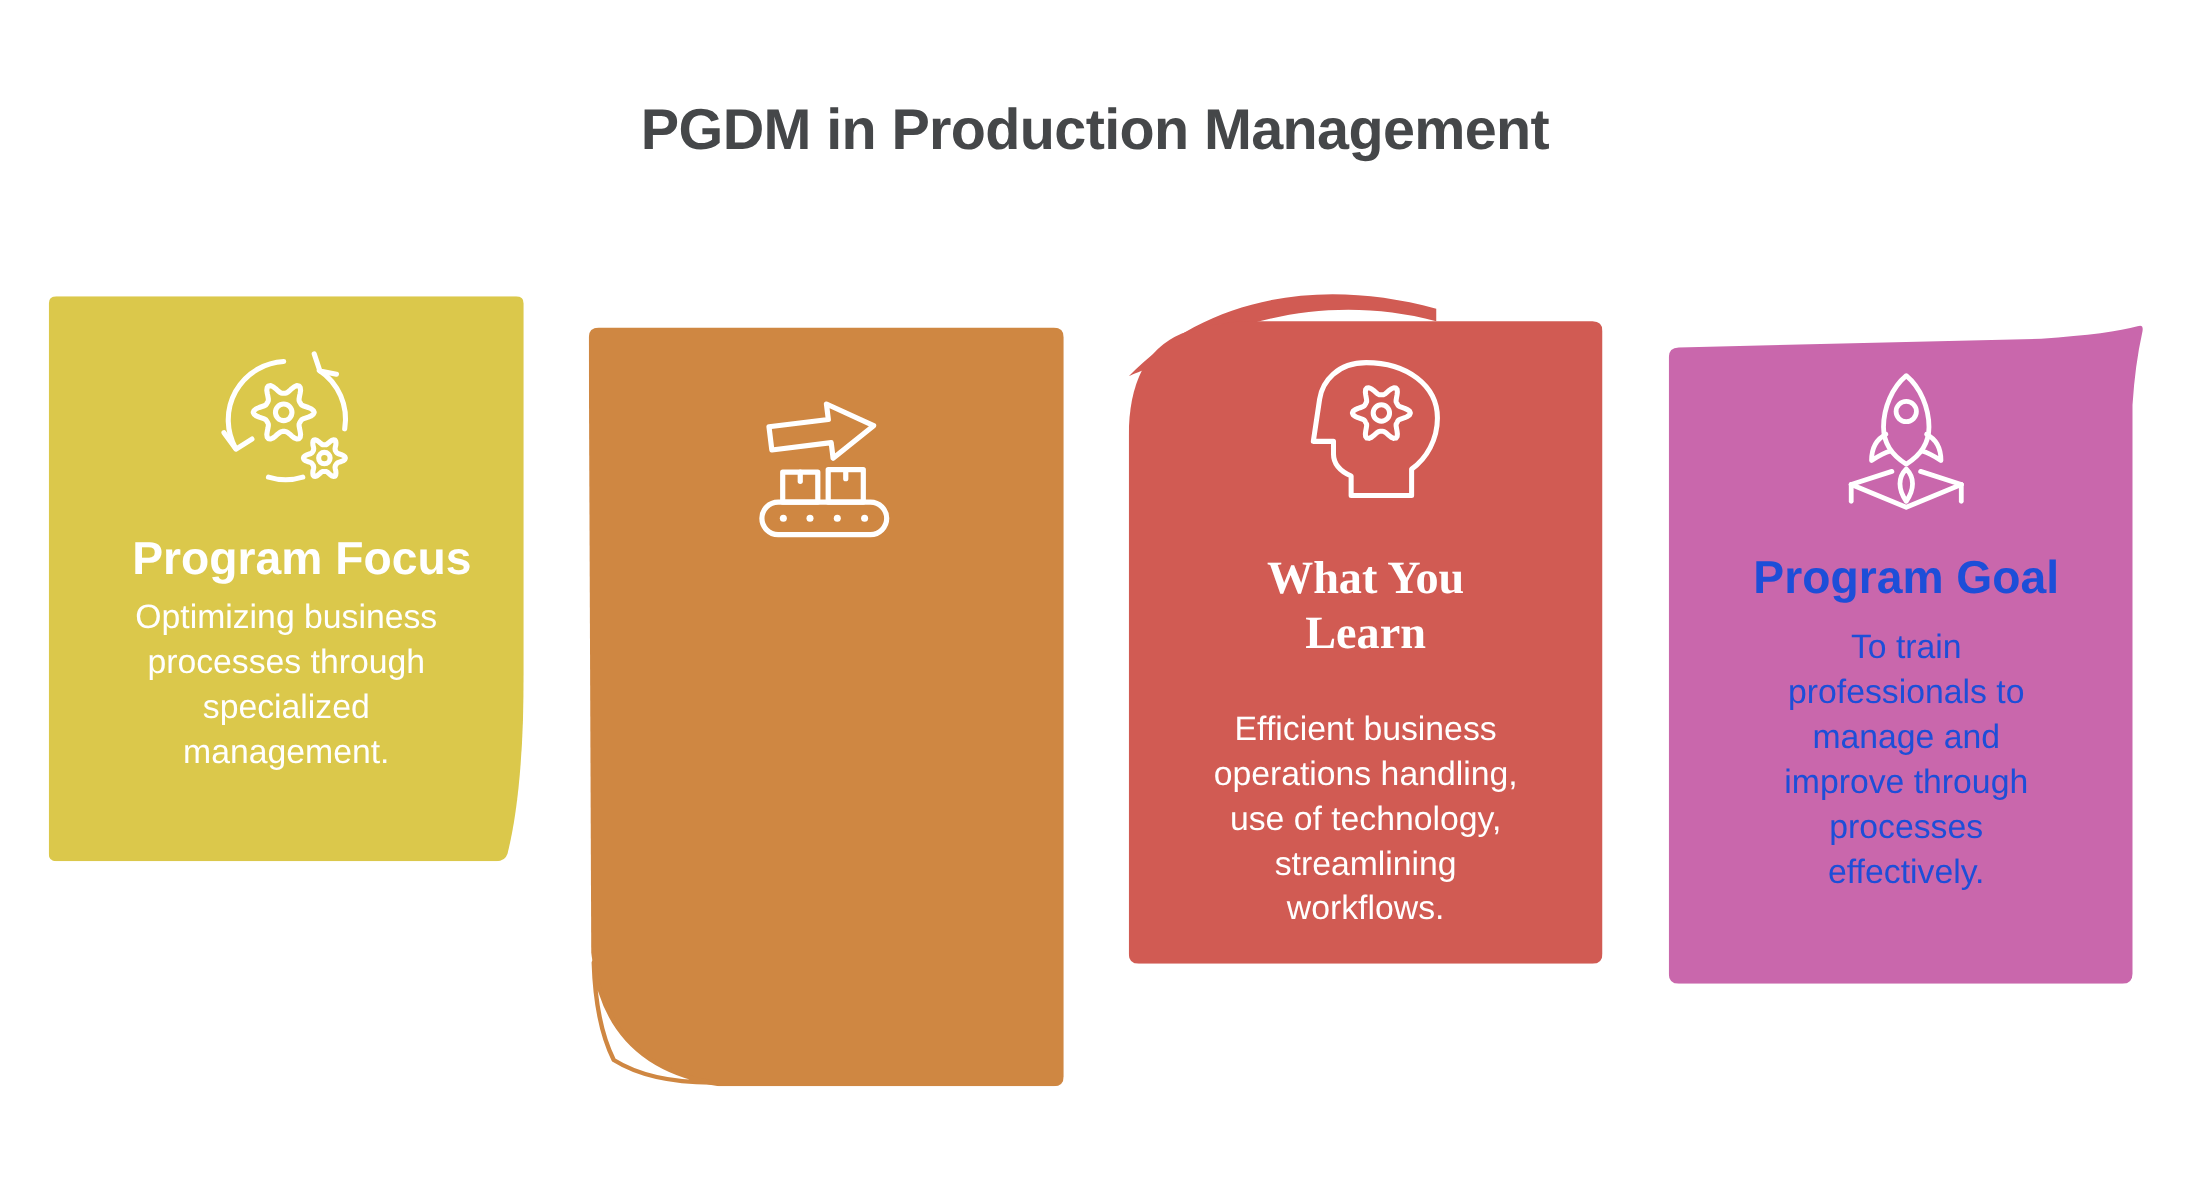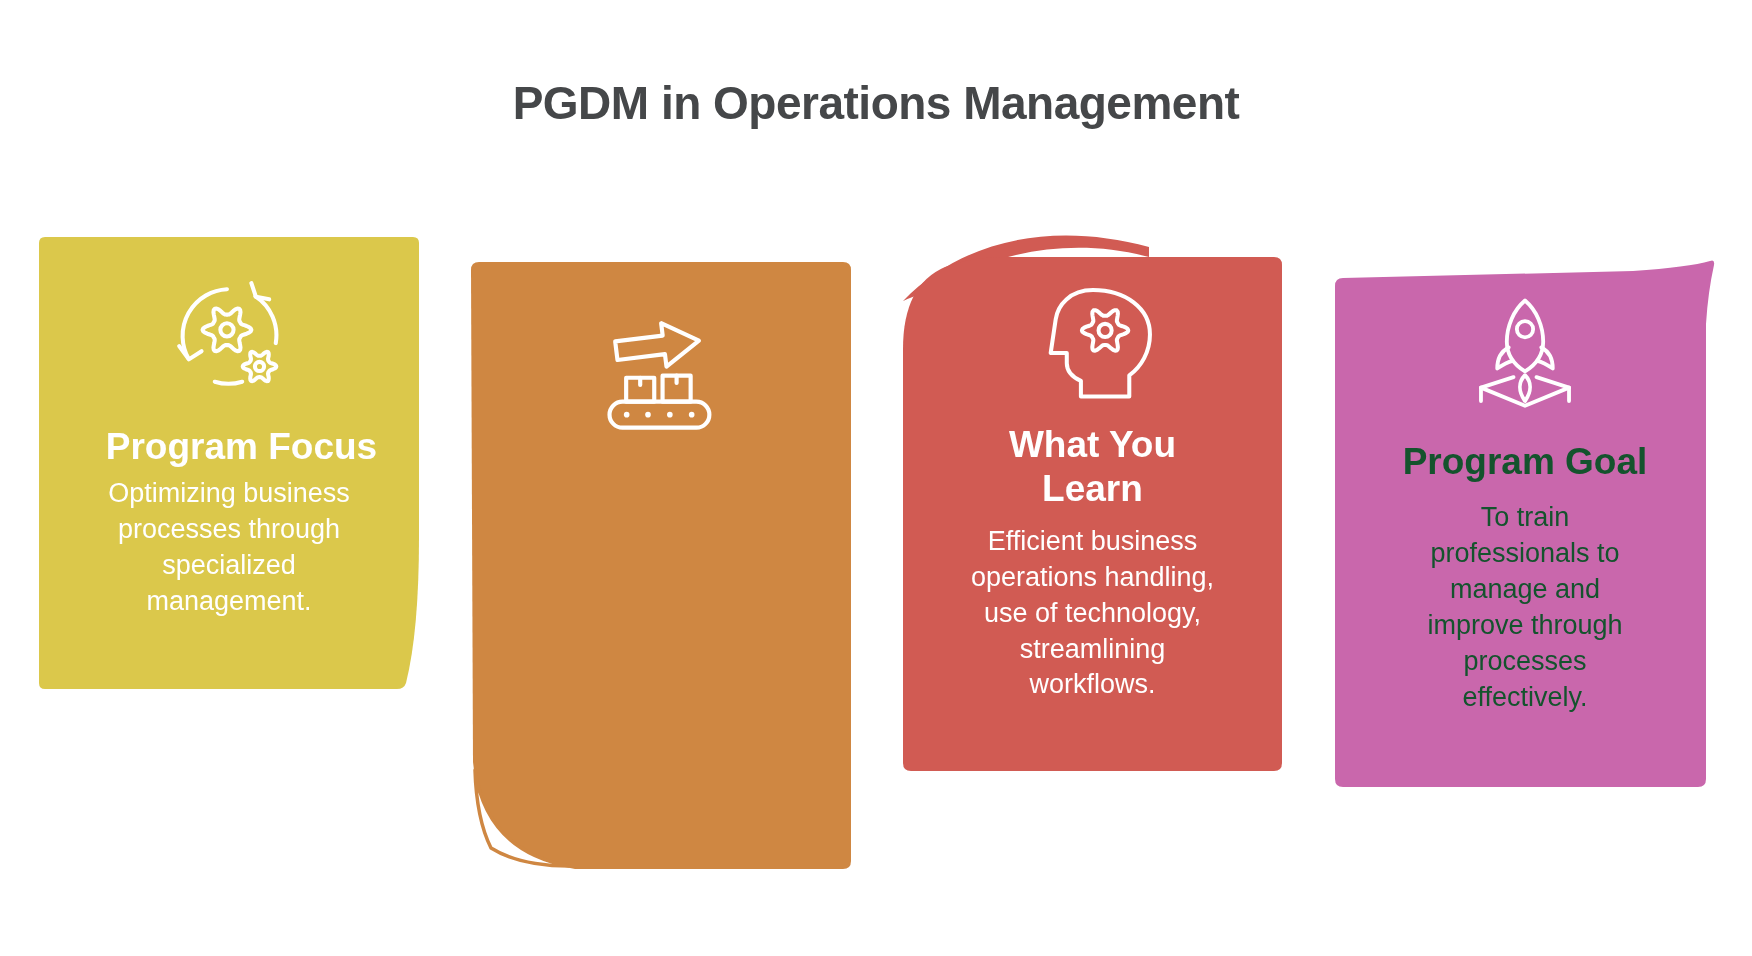--- a/index.html
+++ b/index.html
@@ -39,31 +39,31 @@
     margin:0;font-size:27px;font-weight:400;line-height:1.33;
     white-space:pre-line;
   }
   .card1 .icon{margin-top:40px;}
   .card1 .card-heading{margin-top:26px;margin-left:25px;}
   .card1 .card-body{margin-top:7px;}
   .card2 .icon{margin-top:44px;}
   .card2 .card-heading{margin-top:16px;}
   .card2 .card-body{margin-top:20px;}
   .card3 .icon{margin-top:40px;}
-  .card3 .card-heading{margin-top:20px;}
-  .card3 .card-body{margin-top:12px;}
+  .card3 .card-heading{margin-top:38px;font-family:Liberation Serif, serif;}
+  .card3 .card-body{margin-top:36px;}
   .card4 .icon{margin-top:32px;}
   .card4 .card-heading{margin-top:20px;}
   .card4 .card-body{margin-top:16px;}
   .flap{fill:#ffffff;stroke-width:3.5;stroke-linejoin:round;}
 </style>
 </head>
 <body>
 
-<h1 class="page-title" style="color: rgb(69, 71, 73);">PGDM in Operations Management</h1>
+<h1 class="page-title" style="color: rgb(69, 71, 73);">PGDM in Production Management</h1>
 
 <section class="card card1">
   <svg class="card-bg" viewBox="0 0 380 452" aria-hidden="true">
     <path d="M6,0 L374,0 Q380,0 380,6 L380,300 Q380,394 367,446 Q365,452 358,452 L6,452 Q0,452 0,446 L0,6 Q0,0 6,0 Z" fill="#dbc84b"></path>
   </svg>
   <div class="card-content" style="color: rgb(255, 255, 255);">
     <svg class="icon" width="122" height="122" viewBox="0 0 120 120" aria-hidden="true">
       <path class="st" d="M58,12 A46,46 0 0 0 20,80"></path>
       <polyline class="st" points="11,68 20.5,81 33,73"></polyline>
       <path class="st" d="M106,65 A46,46 0 0 0 86,19"></path>
@@ -123,21 +123,21 @@
 use of technology,
 streamlining
 workflows.</p>
   </div>
 </section>
 
 <section class="card card4">
   <svg class="card-bg" viewBox="0 -6 380 531" aria-hidden="true">
     <path d="M8,16 L298,9 Q354,5 375,-1 Q380,-3 379,3 Q373,30 371,62 L371,517 Q371,525 363,525 L8,525 Q0,525 0,517 L0,24 Q0,16 8,16 Z" fill="#c967ac"></path>
   </svg>
-  <div class="card-content" style="color: #14532d;">
+  <div class="card-content" style="color: #1d4ed8;">
     <svg class="icon" width="134" height="126" viewBox="0 0 140 130" aria-hidden="true">
       <path class="st" d="M70,6 C82,16 89,33 89,49 C89,62 83,72 70,80 C57,72 51,62 51,49 C51,33 58,16 70,6 Z"></path>
       <circle class="st" cx="70" cy="36" r="8.5"></circle>
       <path class="st" d="M53,55 C45,59 41,67 41,77 C47,73 53,70 57,69"></path>
       <path class="st" d="M87,55 C95,59 99,67 99,77 C93,73 87,70 83,69"></path>
       <path class="st" d="M70,84 C77,91 77,101 70,111 C63,101 63,91 70,84 Z"></path>
       <path class="st" d="M24,97 L24,111"></path>
       <path class="st" d="M116,97 L116,111"></path>
       <path class="st" d="M24,97 L58,86"></path>
       <path class="st" d="M116,97 L82,86"></path>

